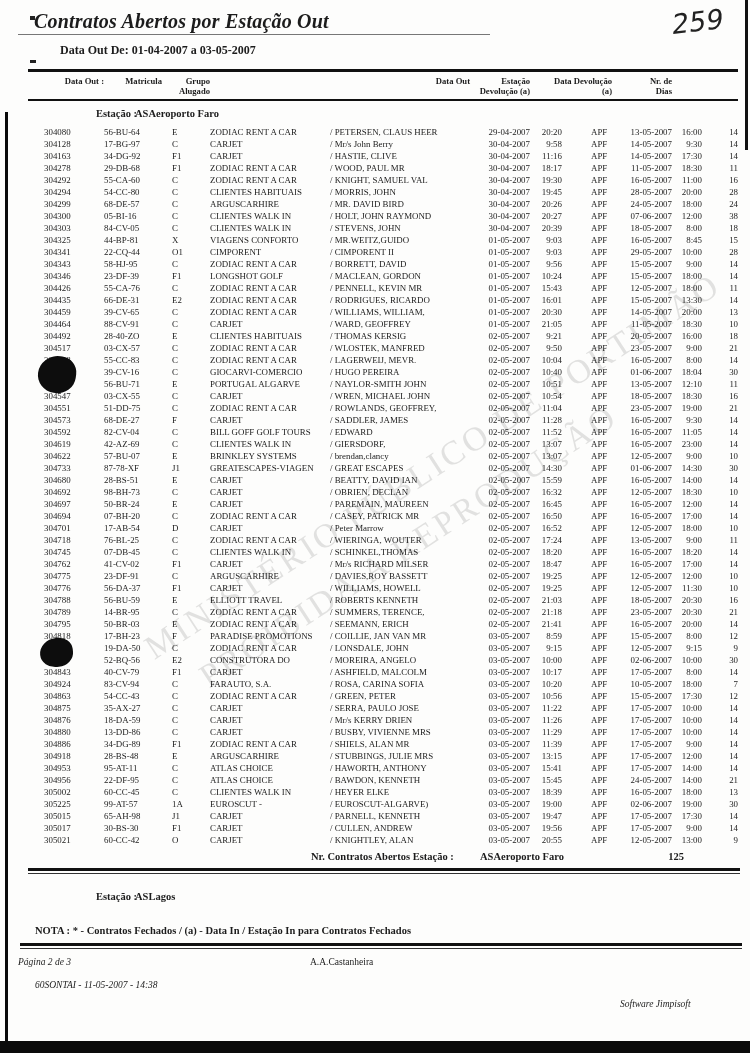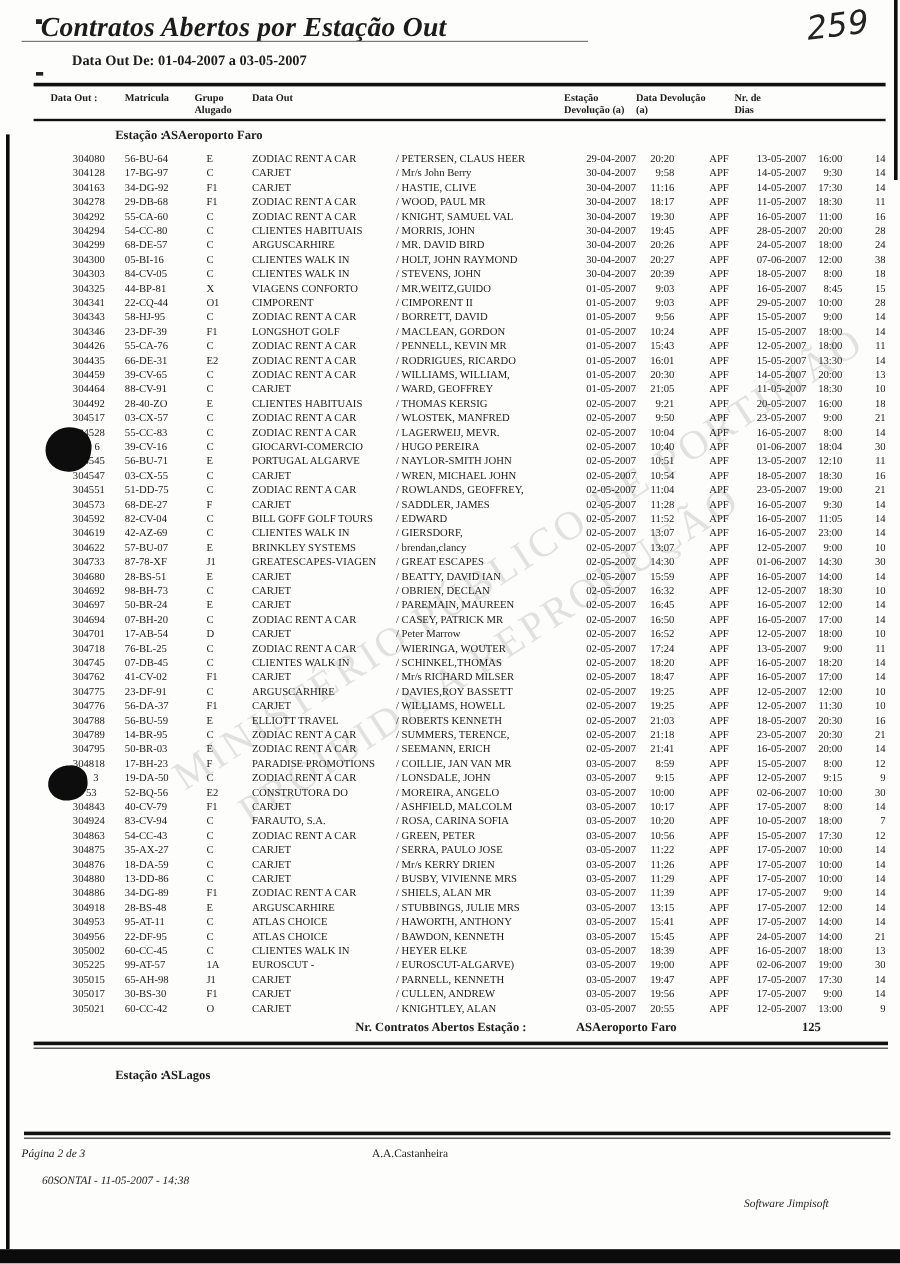--- a/index.html
+++ b/index.html
@@ -7,59 +7,59 @@
        font-family:"Liberation Serif", serif;color:#1c1c1c;}
   .sheet{position:absolute;inset:0;background:#fdfdfc;}
 
   
   .edge-left{position:absolute;left:5px;top:112px;width:3px;height:929px;background:#0a0a0a;}
   .edge-right{position:absolute;left:745px;top:0;width:3px;height:150px;background:#111;}
   .bottom-bar{position:absolute;left:0;top:1041px;width:750px;height:12px;background:#0b0b0b;}
   .dot1{position:absolute;left:30px;top:16px;width:5px;height:4px;background:#222;}
   .dot2{position:absolute;left:30px;top:60px;width:6px;height:3px;background:#222;}
 
-  .title{position:absolute;left:34px;top:10px;font-size:23px;font-weight:bold;font-style:italic;letter-spacing:.2px;}
+  .title{position:absolute;left:34px;top:10px;font-size:20px;font-weight:bold;font-style:italic;letter-spacing:.2px;}
   .title-rule{position:absolute;left:18px;top:34px;width:472px;height:1px;background:#777;}
   .date-range{position:absolute;left:60px;top:43px;font-size:12px;font-weight:bold;}
   .handwritten{position:absolute;left:672px;top:6px;font-size:27px;color:#222;
                font-family:"DejaVu Sans", sans-serif;transform:rotate(-7deg) skewX(-12deg);}
 
   
   .watermark{position:absolute;left:138px;top:635px;transform:rotate(-33deg);transform-origin:0 0;
              color:rgba(90,90,90,0.17);white-space:nowrap;font-size:34px;letter-spacing:3px;
              font-family:"Liberation Serif", serif;pointer-events:none;}
   .watermark .wline2{margin-top:16px;margin-left:30px;}
 
   
   .grid{display:grid;grid-template-columns:76px 58px 48px 120px 140px 60px 32px 50px 60px 30px 36px;}
   .thead{position:absolute;left:28px;top:69px;width:710px;border-top:3px solid #111;border-bottom:2px solid #111;
          padding:4px 0 3px 0;font-size:8.6px;font-weight:bold;line-height:10px;}
-  .thead .hc{text-align:left;}
+  .thead .hc{text-align:right;}
   .hc1{text-align:left;padding-left:14px;}
   .span2{grid-column:span 2;}
   .station-line{position:absolute;left:0;top:0;font-size:10.5px;font-weight:bold;}
   .station-line .st-label{position:absolute;left:60px;top:0;width:90px;margin-left:36px;}
   .station-line .st-name{position:absolute;left:135px;top:0;width:260px;}
   .st1{top:108px;} .st2{top:891px;}
 
   .rows{position:absolute;left:28px;top:126px;width:710px;font-size:8.9px;}
   .row{height:12px;line-height:12px;}
   .cell{overflow:hidden;white-space:nowrap;}
-  .c-contract{padding-left:16px;text-align:center;}
+  .c-contract{padding-left:16px;}
   .c-grp{padding-left:10px;}
   .c-od,.c-ot,.c-dd,.c-dt,.c-days{text-align:right;}
   .c-st{padding-left:29px;}
 
   
   .blob{position:absolute;background:#0d0d0d;border-radius:55% 45% 50% 50%;}
   .blob1{left:38px;top:356px;width:38px;height:37px;transform:rotate(8deg);}
   .blob2{left:40px;top:638px;width:33px;height:29px;transform:rotate(-6deg);}
 
   .totals{position:absolute;left:0;top:851px;width:750px;font-size:10.5px;font-weight:bold;}
-  .totals .t-label{position:absolute;left:296px;}
+  .totals .t-label{position:absolute;left:311px;}
   .totals .t-station{position:absolute;left:480px;}
   .totals .t-count{position:absolute;left:616px;width:68px;text-align:right;}
   .rule-a{position:absolute;left:28px;top:868px;width:712px;height:3px;background:#111;}
   .rule-a2{position:absolute;left:28px;top:873px;width:712px;height:1px;background:#333;}
 
   .nota{position:absolute;left:35px;top:925px;font-size:10.5px;font-weight:bold;}
   .rule-b{position:absolute;left:20px;top:943px;width:722px;height:3px;background:#111;}
   .rule-b2{position:absolute;left:20px;top:948px;width:722px;height:1px;background:#333;}
 
   .footer{position:absolute;left:0;top:957px;width:750px;font-size:9.5px;font-style:italic;}
@@ -902,20 +902,21 @@
     <span class="t-count">125</span>
   </div>
   <div class="rule-a"></div>
   <div class="rule-a2"></div>
 
   <div class="station-line st2">
     <span class="st-label">Estação :</span>
     <span class="st-name">ASLagos</span>
   </div>
 
+  <div class="nota">NOTA : * - Contratos Fechados / (a) - Data In / Estação In para Contratos Fechados</div>
   <div class="rule-b"></div>
   <div class="rule-b2"></div>
 
   <div class="footer">
     <span class="f-page">Página 2 de 3</span>
     <span class="f-center">A.A.Castanheira</span>
     <span class="f-right">Software Jimpisoft</span>
   </div>
   <div class="f-sys">60SONTAI - 11-05-2007 - 14:38</div>
 

